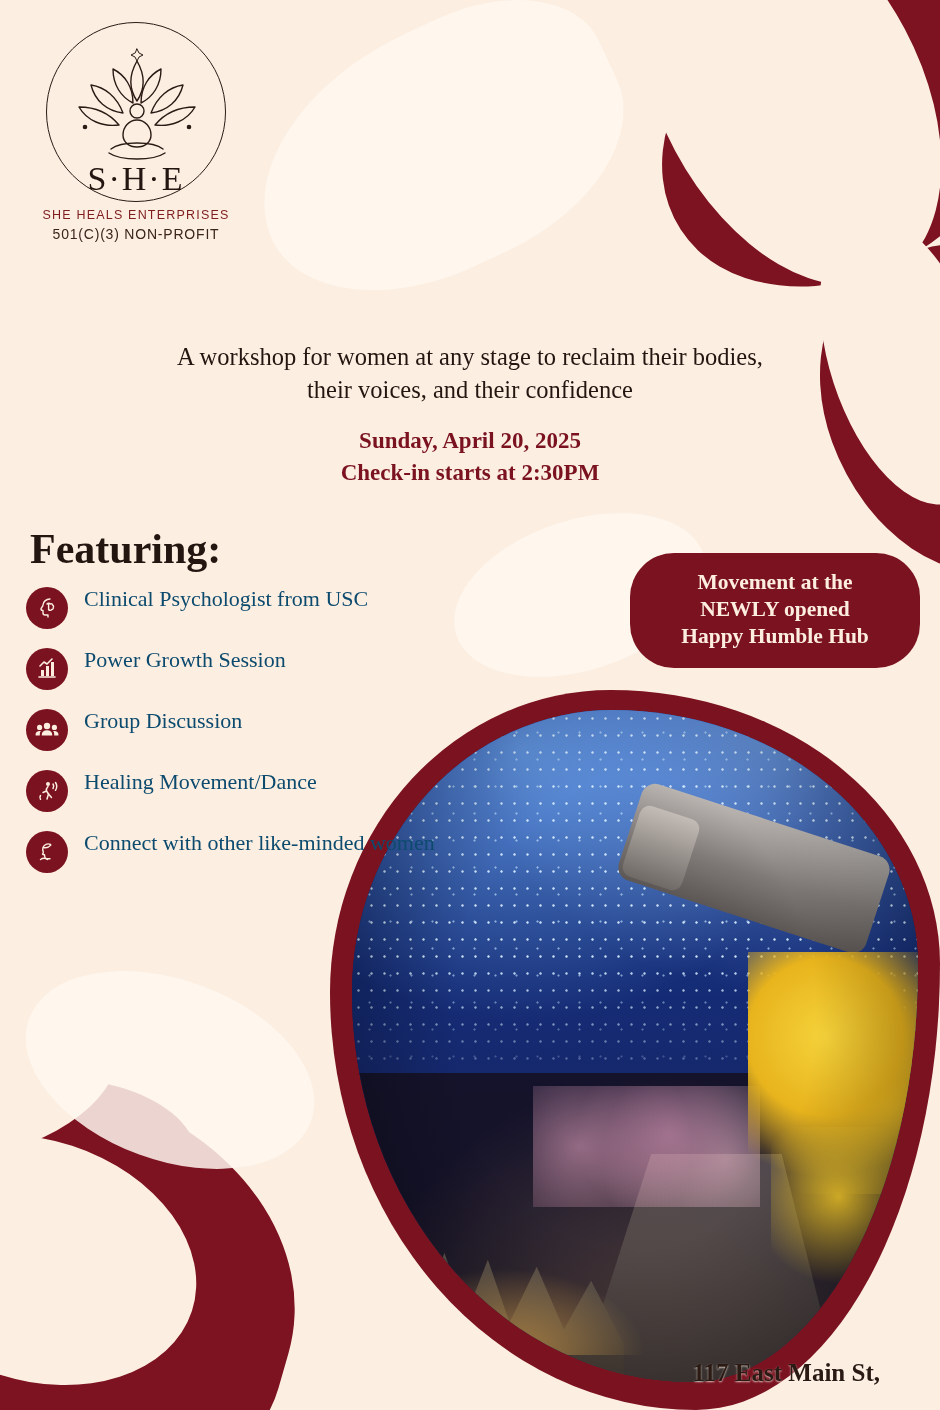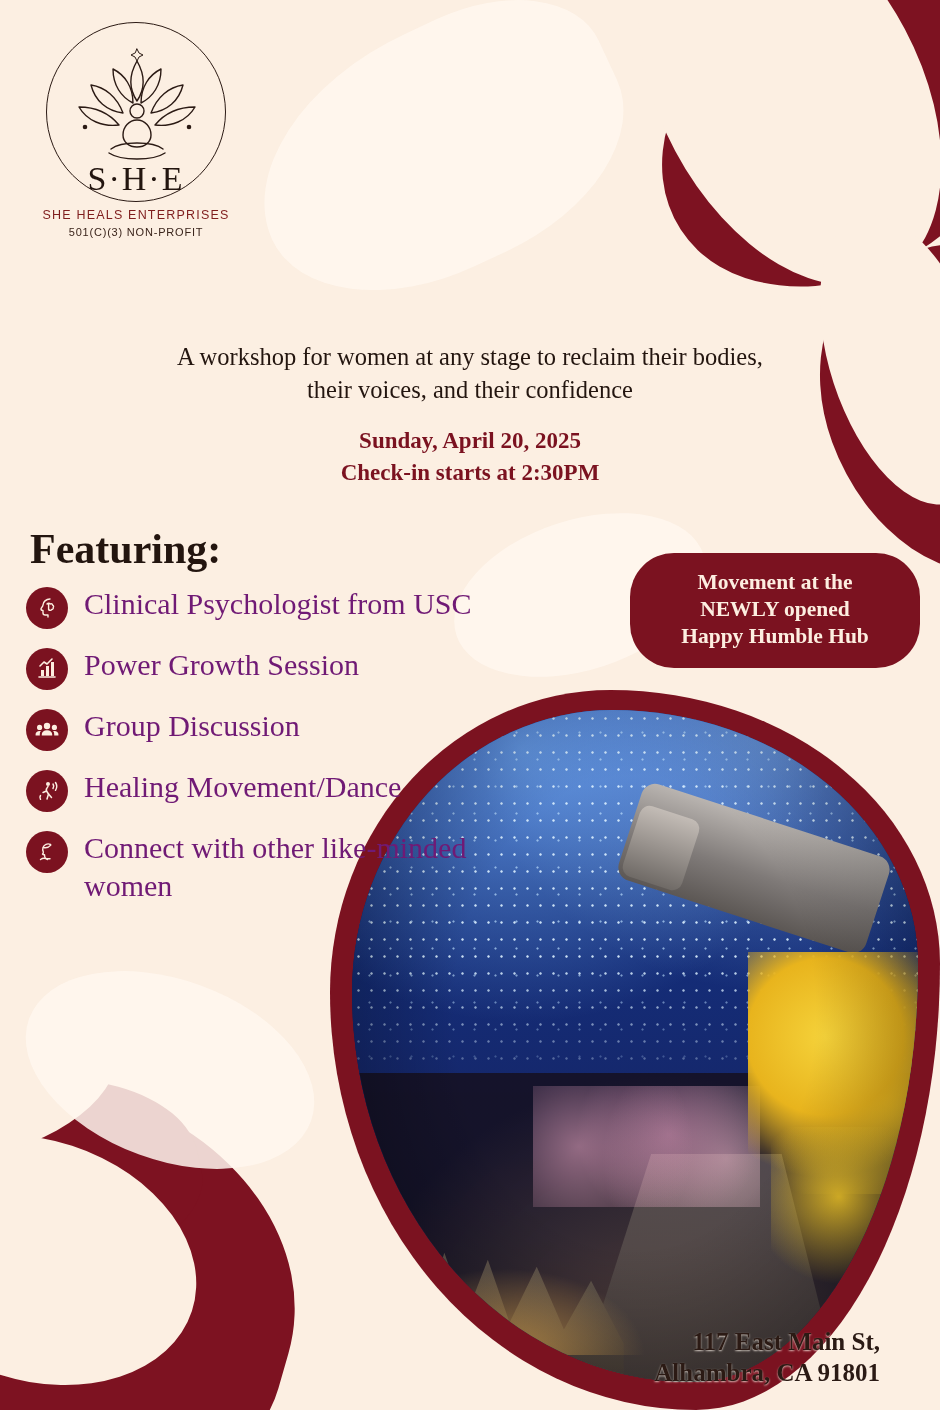--- a/index.html
+++ b/index.html
@@ -116,21 +116,21 @@
   }
   #logo-name {
     font-family: "Liberation Sans", sans-serif;
     font-size: 12.5px;
     letter-spacing: 1.2px;
     color: #7f1d1d;
     margin-top: 10px;
   }
   #logo-sub {
     font-family: "Liberation Sans", sans-serif;
-    font-size: 11px;
+    font-size: 14px;
     letter-spacing: .8px;
     color: #3a241b;
     margin-top: 4px;
   }
 
   
   #title {
     position: absolute;
     top: 52px; left: 250px;
     width: 470px;
@@ -194,23 +194,23 @@
     background: #7b1220;
     display: flex;
     align-items: center;
     justify-content: center;
     margin-top: 2px;
     position: relative;
   }
   .feature-icon svg { display: block; }
   .feature-label {
     margin-left: 16px;
-    font-size: 30px;
+    font-size: 22px;
     line-height: 1.28;
-    color: #701a75;
+    color: #0c4a6e;
     max-width: 470px;
   }
 
   
   #located-badge {
     position: absolute;
     top: 553px; right: 20px;
     width: 290px;
     padding: 16px 14px 18px;
     background: #7b1220;
@@ -480,16 +480,15 @@
       <div class="ph" id="ph-duct"></div>
       <div class="ph" id="ph-duct-head"></div>
       <div class="ph" id="ph-tree"></div>
       <div class="ph" id="ph-tree2"></div>
       <div class="ph" id="ph-vignette"></div>
     </div>
   </div>
 
   <div id="address">
     <div>117 East Main St,</div>
-    <div>Alhambra, CA 91801</div>
   </div>
 
 </div>
 
 </body></html>

